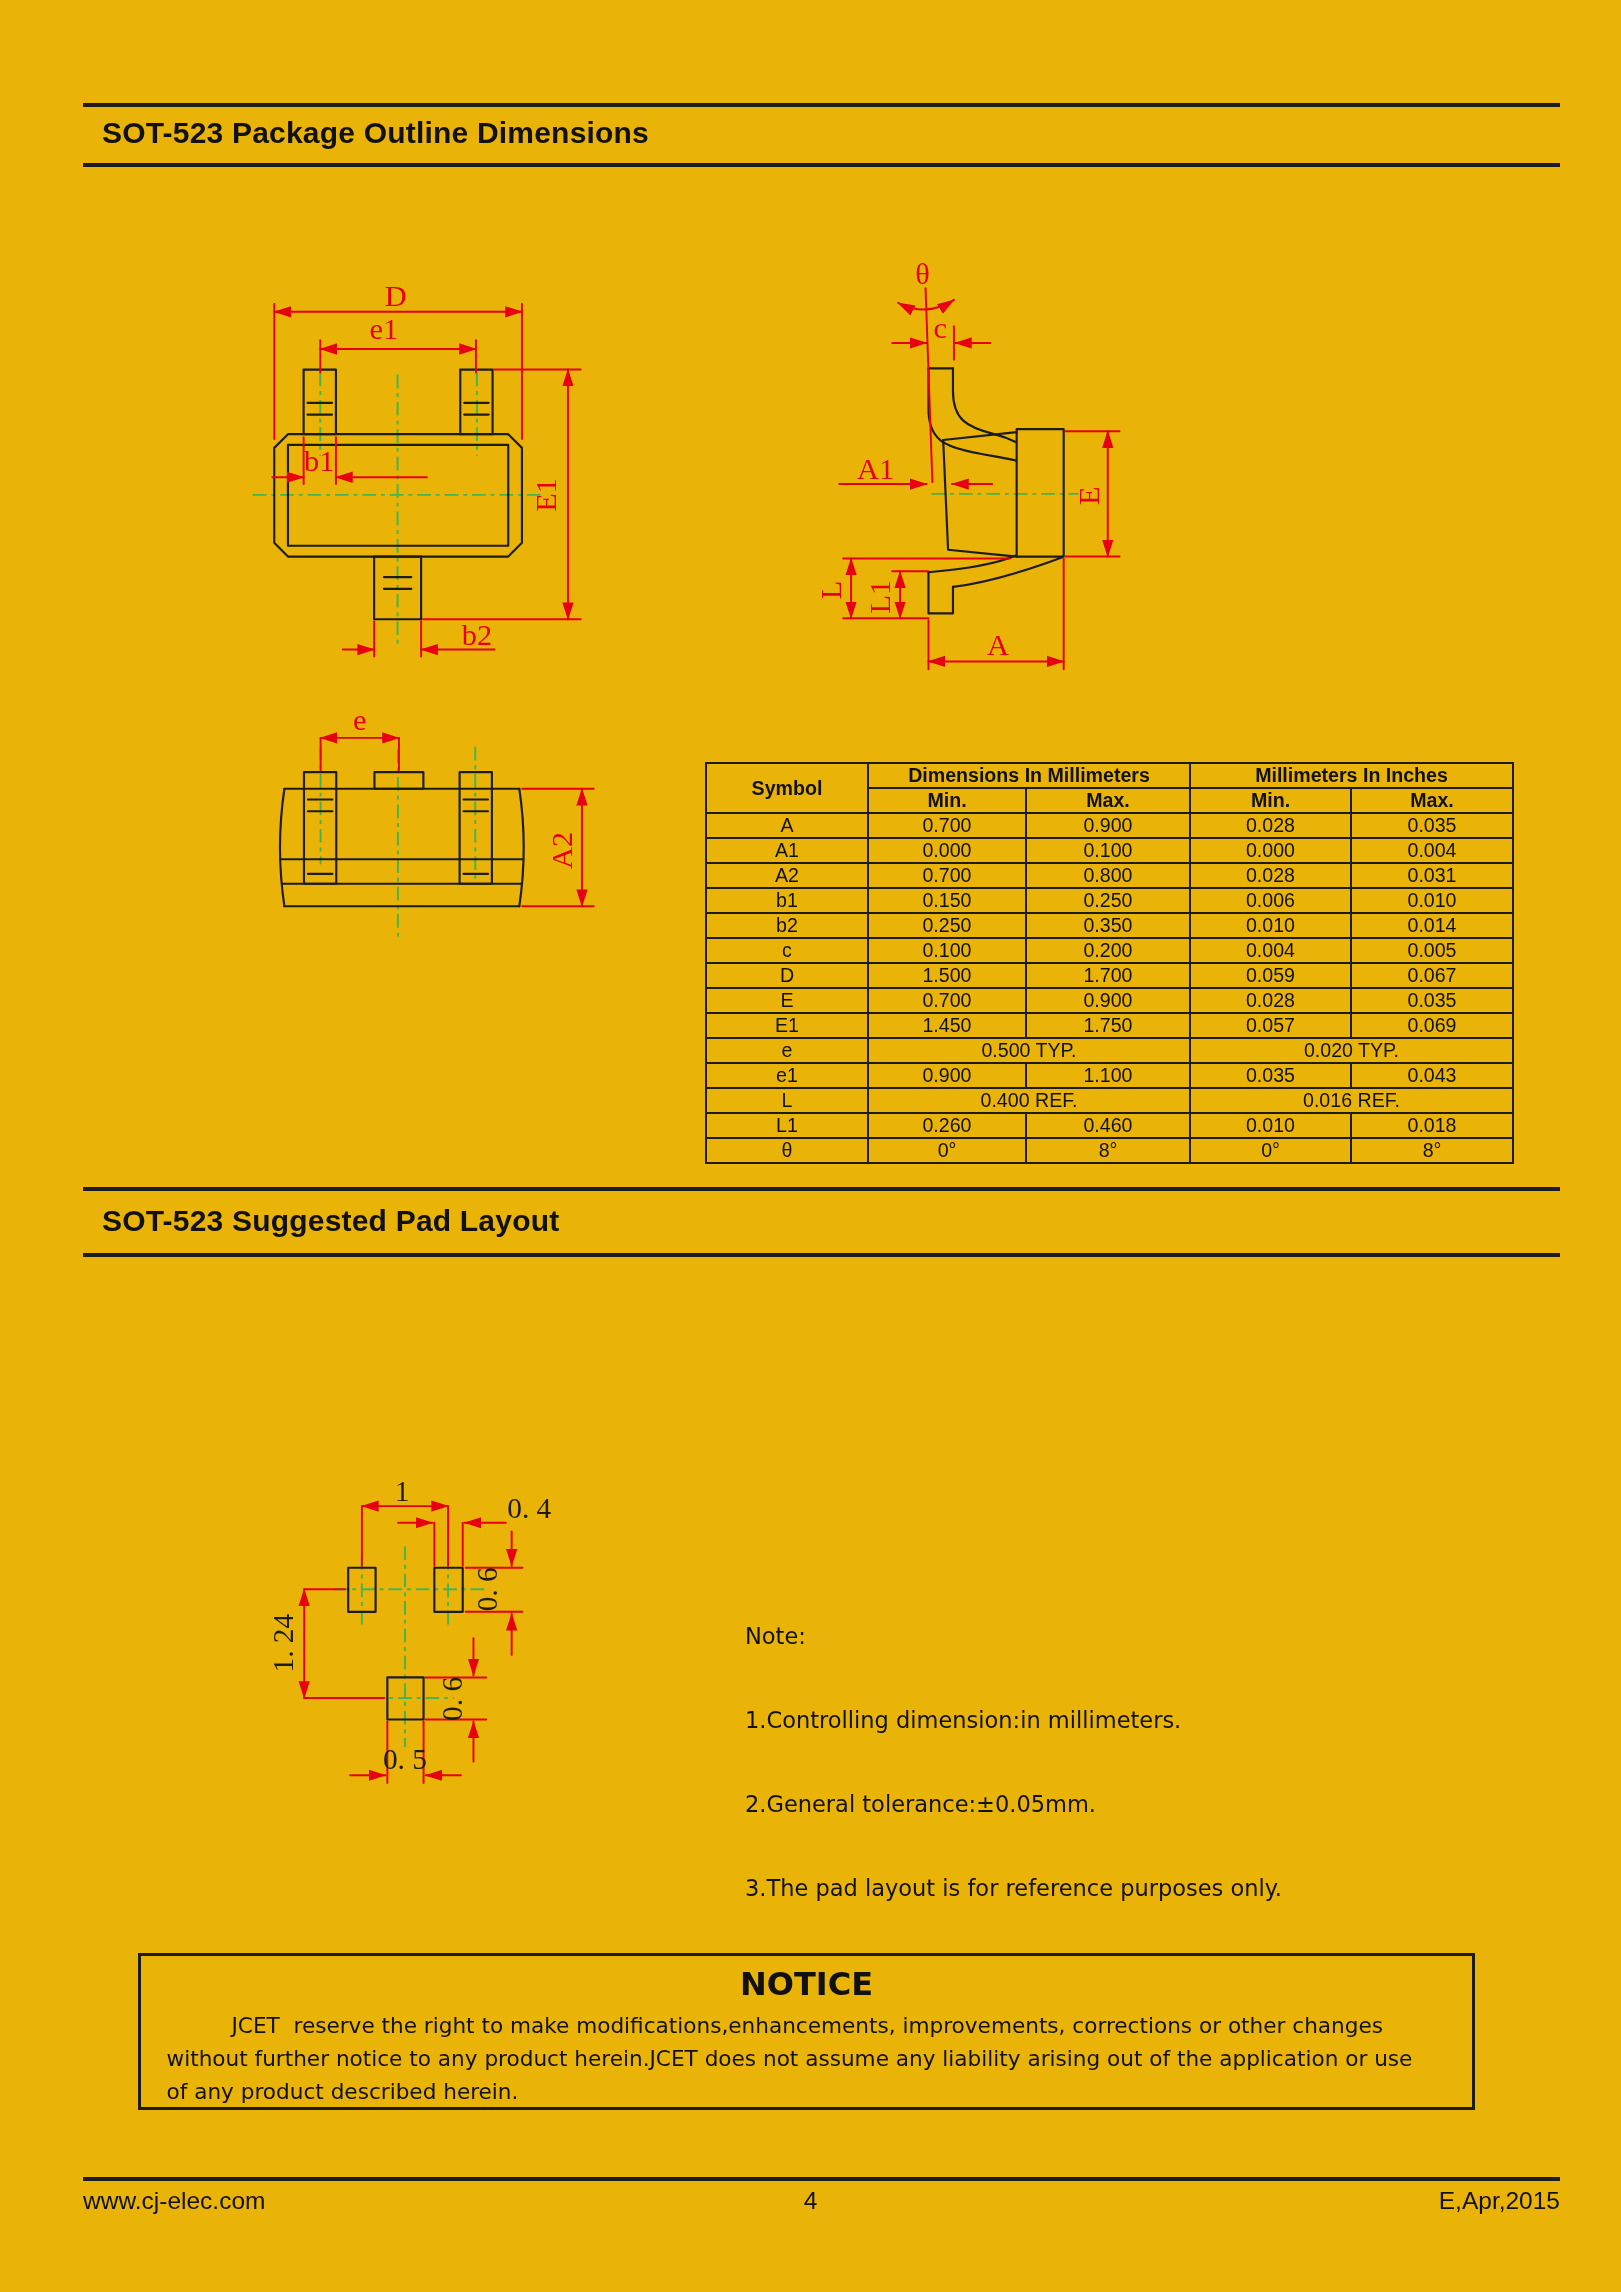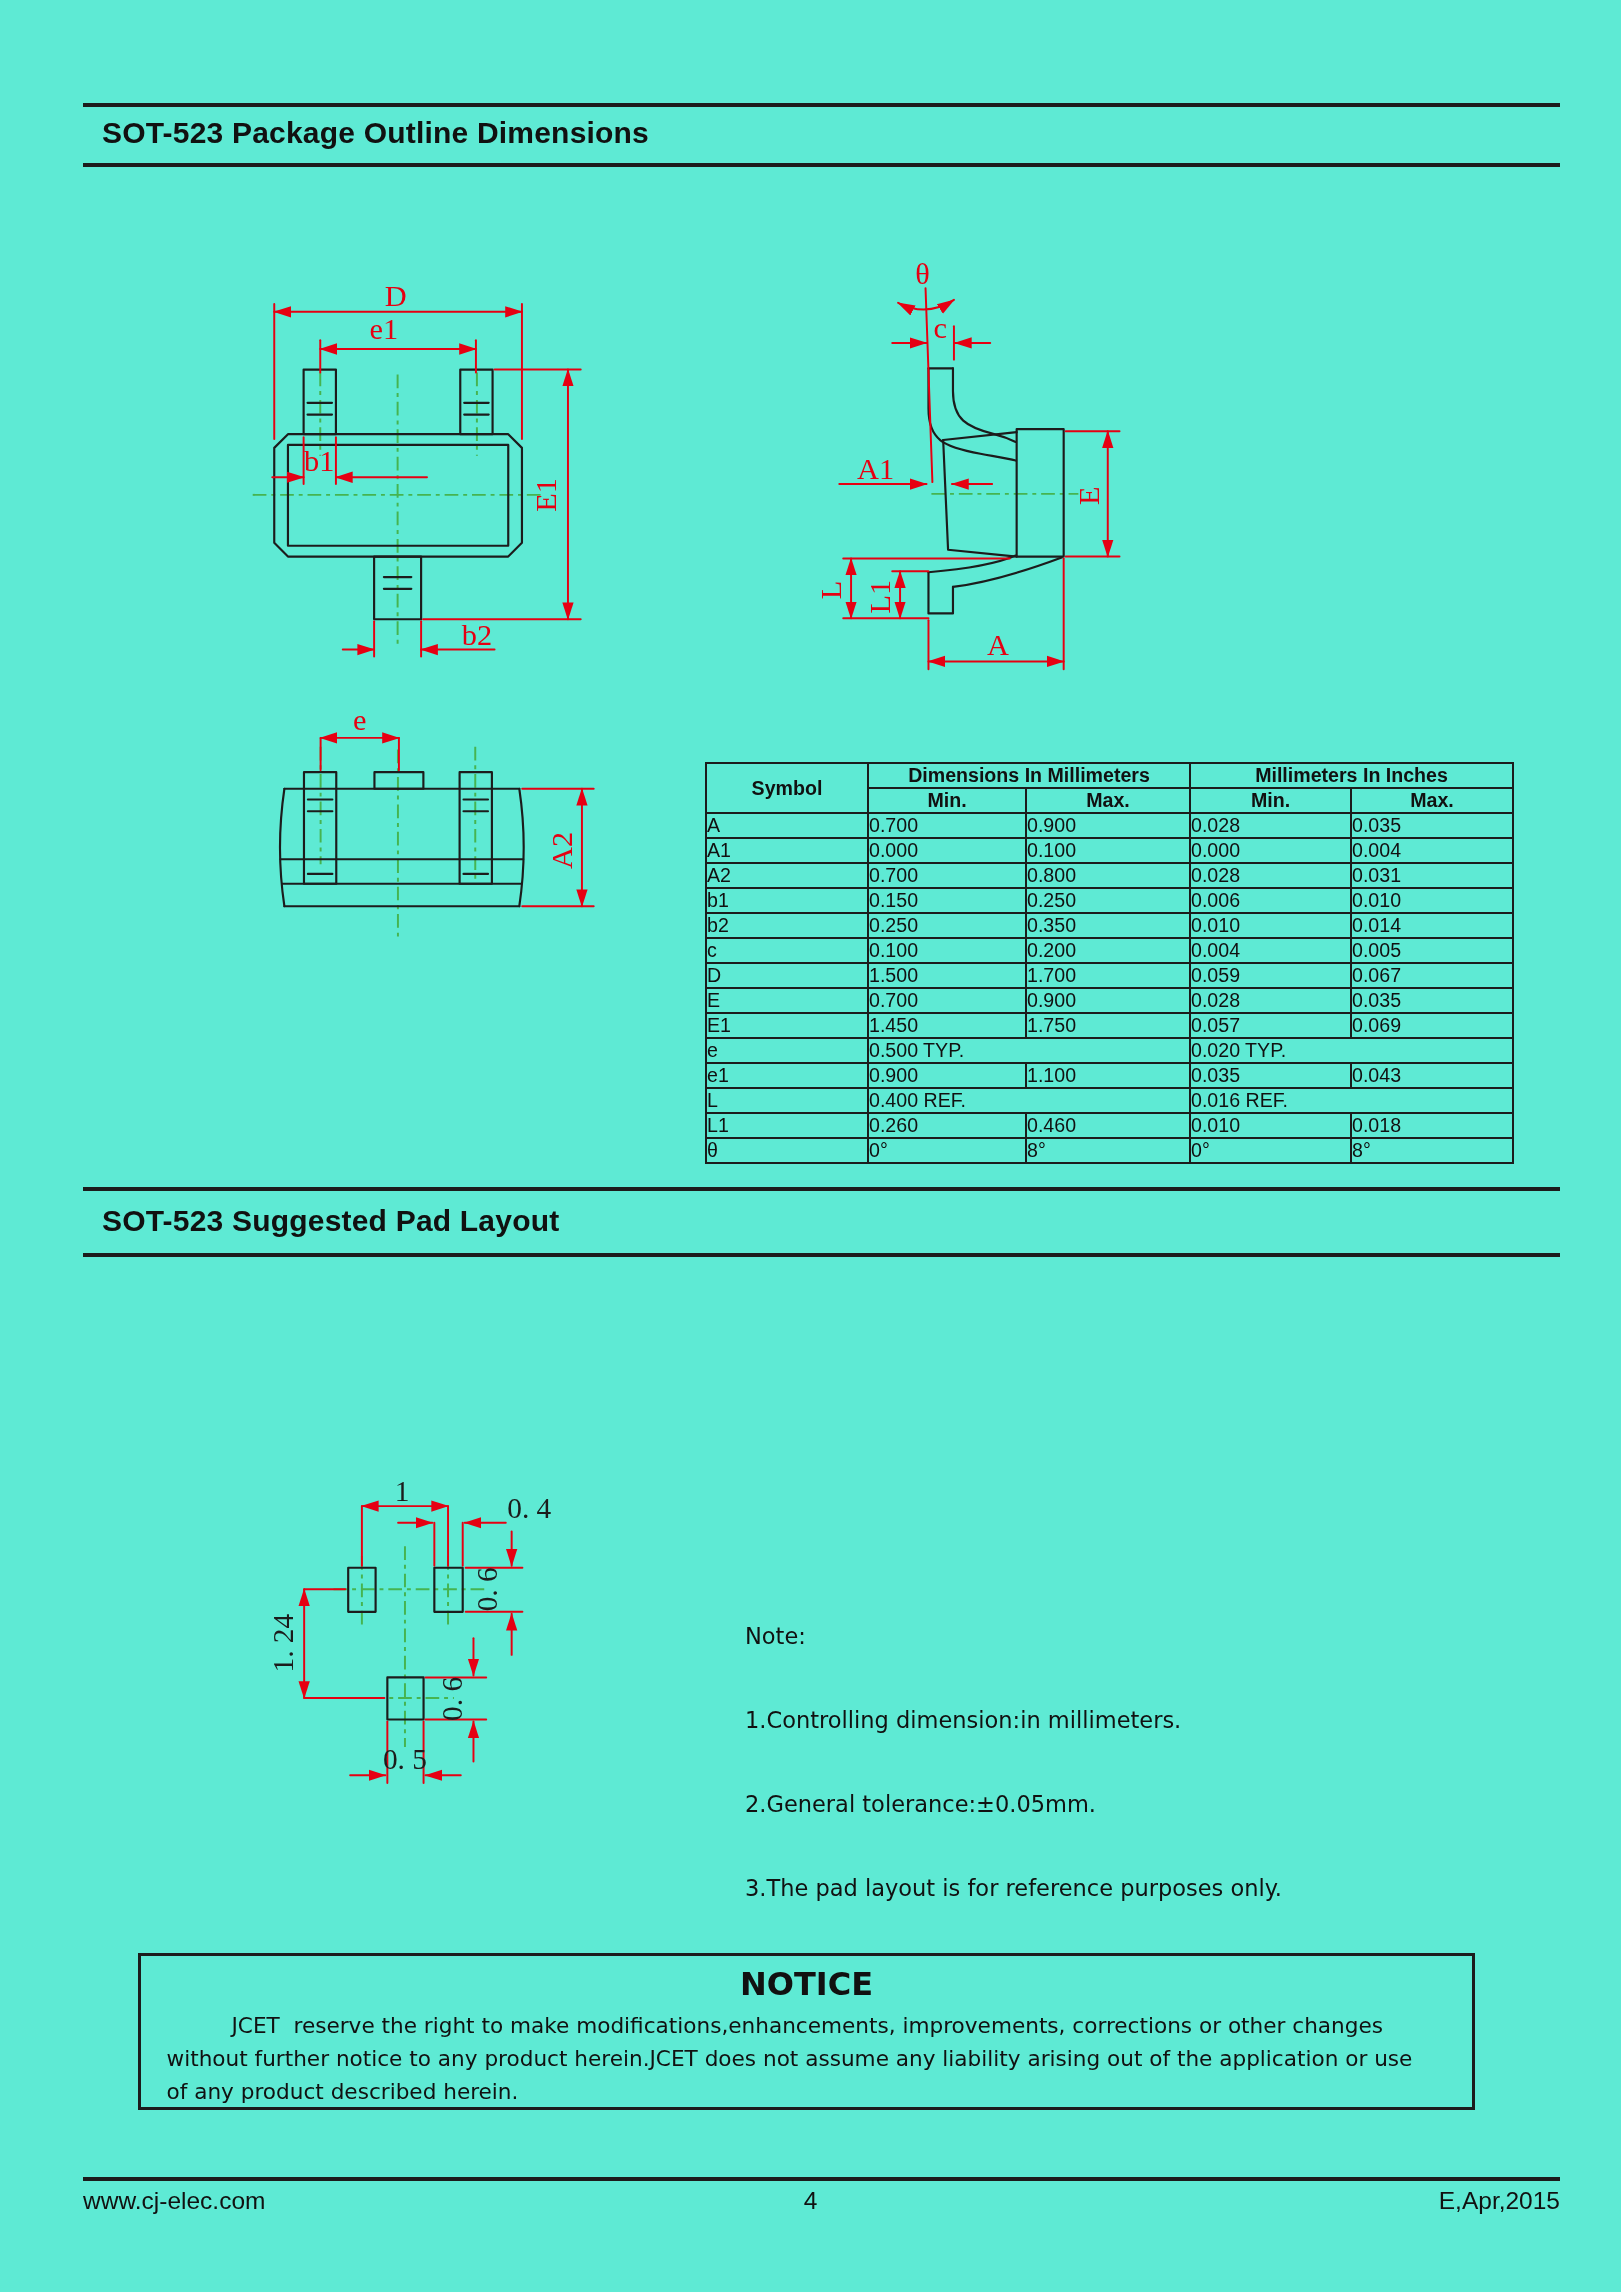--- a/index.html
+++ b/index.html
@@ -1,24 +1,24 @@
 <!DOCTYPE html>
 <html style="--dim-red: #e60012; --center-green: #46b450; --line-black: #1c1c1c;"><head>
 <meta charset="utf-8">
 <style>
   :root{ --dim-red:#e60012; --center-green:#46b450; --line-black:#1c1c1c; }
   html,body{margin:0;padding:0;background:#888;}
-  .page{position:relative;width:1621px;height:2293px;background:#5eead4;
+  .page{position:relative;width:1621px;height:2293px;background:#eab308;
         font-family:"Liberation Sans",sans-serif;color:#111;overflow:hidden;margin:0 auto;}
   .rule{position:absolute;left:83px;width:1477px;height:3.9px;background:var(--line-black);}
   .sec-title{position:absolute;left:102px;font-size:30px;font-weight:bold;letter-spacing:0.2px;white-space:pre;}
 
   
   table.dims{position:absolute;left:705px;top:762px;width:806px;border-collapse:collapse;
-             table-layout:fixed;font-size:19.6px;border:2.9px solid var(--line-black);}
+             table-layout:fixed;text-align:center;font-size:19.6px;border:2.9px solid var(--line-black);}
   .dims td,.dims th{border:2px solid var(--line-black);padding:0;height:23px;line-height:22.5px;
                     overflow:hidden;white-space:nowrap;font-weight:normal;}
   .dims th{font-weight:bold;}
 
   
   .k{stroke:var(--line-black);stroke-width:2.2;fill:none;stroke-linejoin:round;stroke-linecap:round;}
   .r{stroke:var(--dim-red);stroke-width:2;fill:none;stroke-linecap:round;}
   .g{stroke:var(--center-green);stroke-width:2;fill:none;stroke-dasharray:14 5 4 5;}
   .ah{fill:var(--dim-red);}
   .dlab{font-family:"Liberation Serif",serif;font-size:31px;fill:var(--dim-red);}

